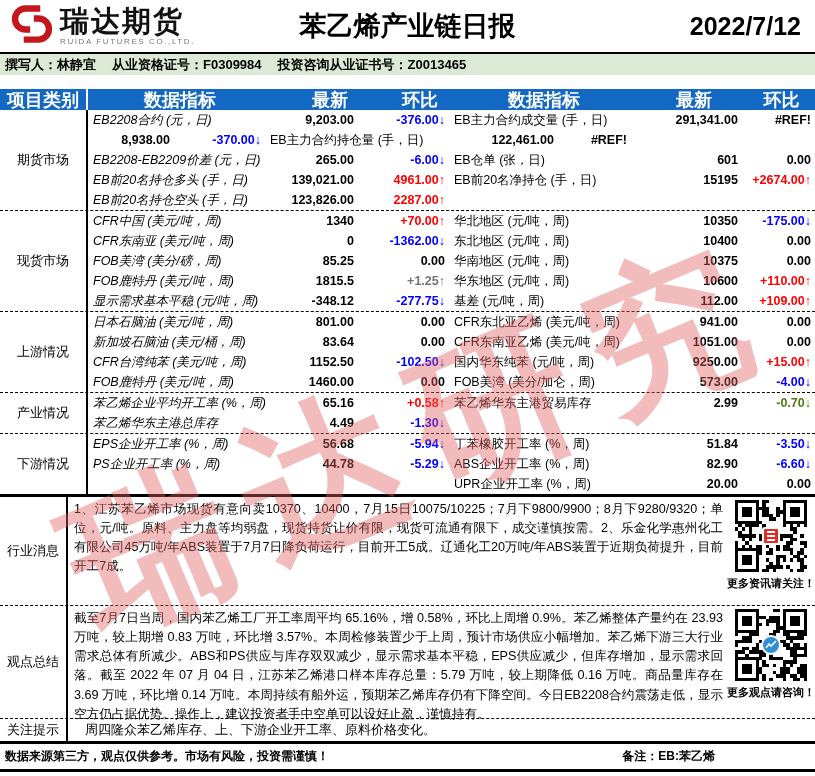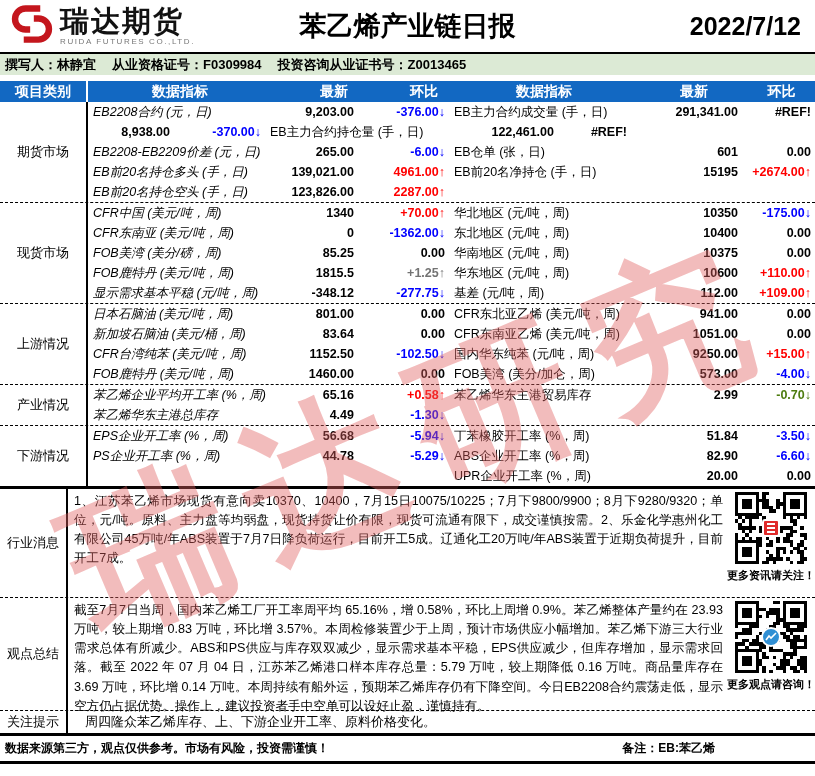--- a/index.html
+++ b/index.html
@@ -14,22 +14,22 @@
   .brand-cn { font-size:29px; font-weight:bold; color:#111; letter-spacing:2px; line-height:1.05; }
   .brand-en { font-size:8px; color:#777; letter-spacing:1.6px; }
   .title { position:absolute; left:0; right:0; text-align:center; font-size:27px; font-weight:bold; color:#000; }
   .hdate { margin-left:auto; padding-right:14px; font-size:25px; font-weight:bold; }
 
   
   .writer { height:23px; background:#dcead5; border-top:2px solid #000; display:flex; align-items:center;
             font-size:13px; font-weight:bold; padding-left:5px; gap:16px; white-space:nowrap; }
 
   
-  .thead { margin-top:6px; height:21px; background:#1268c2; color:#fff; display:flex; align-items:center;
-           font-size:14px; font-weight:bold; }
+  .thead { margin-top:14px; height:21px; background:#1268c2; color:#fff; display:flex; align-items:center;
+           font-size:18px; font-weight:bold; }
   .thead > div { height:100%; display:flex; align-items:center; }
   .h0 { width:88px; justify-content:center; border-right:2px solid #fff; }
   .h1 { width:184px; justify-content:center; }
   .h2 { width:90px;  justify-content:flex-end; padding-right:14px; }
   .h3 { width:86px;  justify-content:flex-end; padding-right:10px; }
   .h4 { width:192px; justify-content:center; }
   .h5 { width:108px; justify-content:center; }
   .h6 { width:67px;  justify-content:center; }
 
   

